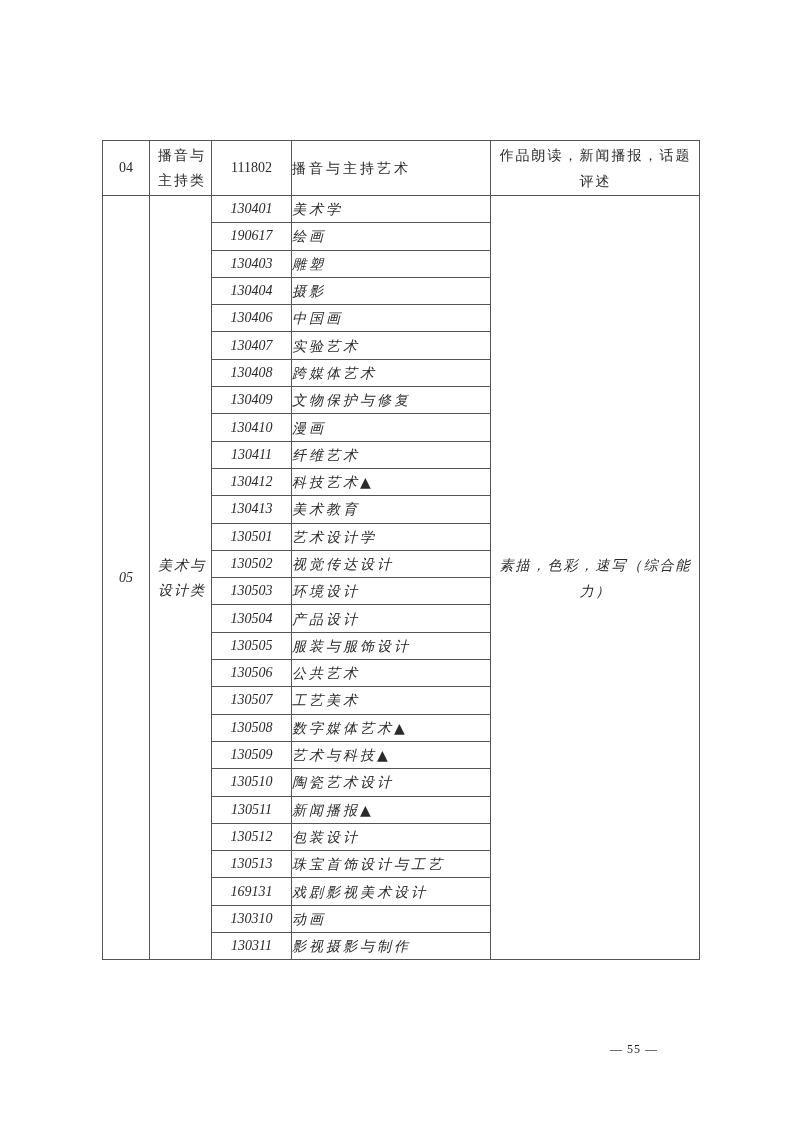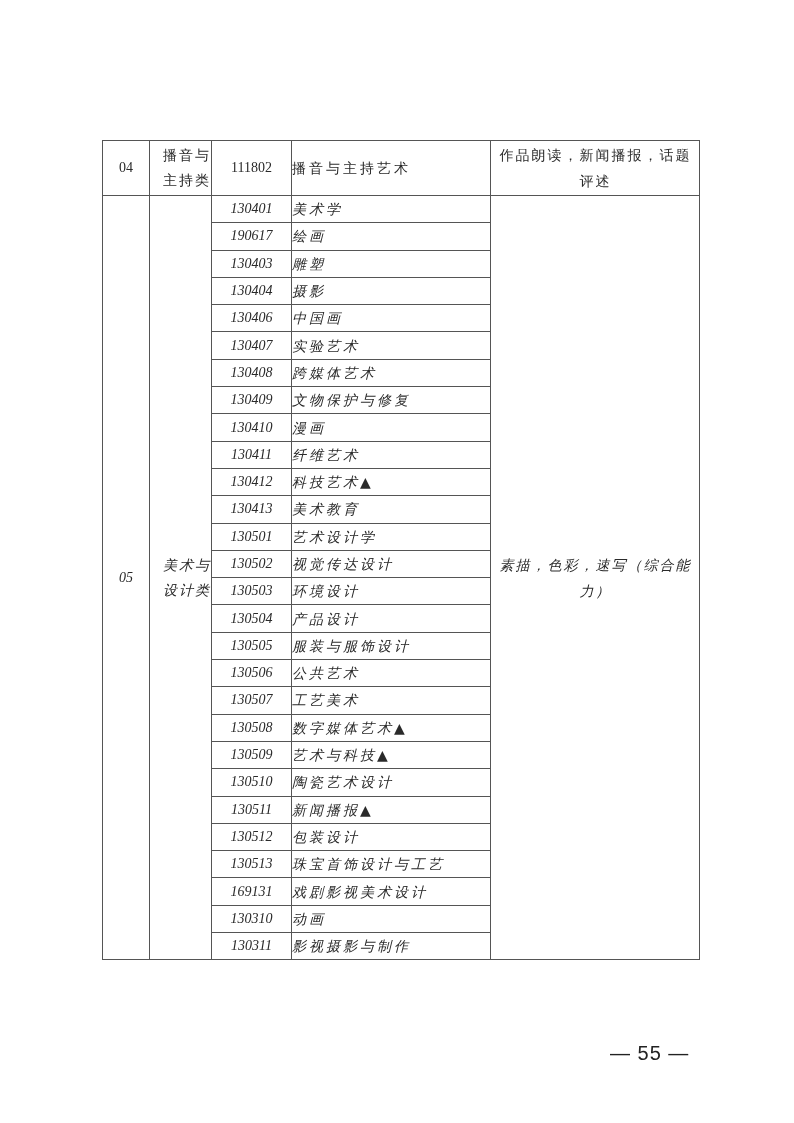--- a/index.html
+++ b/index.html
@@ -10,27 +10,27 @@
     position: absolute; left: 102px; top: 140px;
     width: 597px; border-collapse: collapse; table-layout: fixed;
   }
   table.majors td {
     border: 1px solid #555; padding: 0; vertical-align: middle;
     font-size: 14px; line-height: 20px; color: #2a2a2a;
   }
   col.c1 { width: 47px; } col.c2 { width: 62px; } col.c3 { width: 80px; }
   col.c4 { width: 199px; } col.c5 { width: 209px; }
   .num { font-family: "Liberation Serif", "DejaVu Serif", serif; font-size: 15px; text-align: center; }
-  .cat { text-align: right; padding-left: 8px !important; letter-spacing: 2px; font-size: 14px; line-height: 25px !important; }
+  .cat { text-align: left; padding-left: 8px !important; letter-spacing: 2px; font-size: 14px; line-height: 25px !important; }
   .major { text-align: left; letter-spacing: 3px; font-size: 14px; }
   .exam { text-align: center; padding: 0 6px 0 7px !important; letter-spacing: 2px; line-height: 26px !important; }
   tr.head-row td { height: 54px; }
   tr.sub td { height: 26.3px; font-style: italic; }
-  .footer { position: absolute; top: 1042px; left: 610px; font-family: Liberation Sans, sans-serif;
-            font-size: 20px; color: #222; letter-spacing: 1px; }
+  .footer { position: absolute; top: 1042px; left: 610px; font-family: Liberation Serif, serif;
+            font-size: 12px; color: #222; letter-spacing: 1px; }
 </style>
 </head>
 <body>
 
 <div class="page">
   <table class="majors">
     <colgroup>
       <col class="c1">
         <col class="c2">
         <col class="c3">

